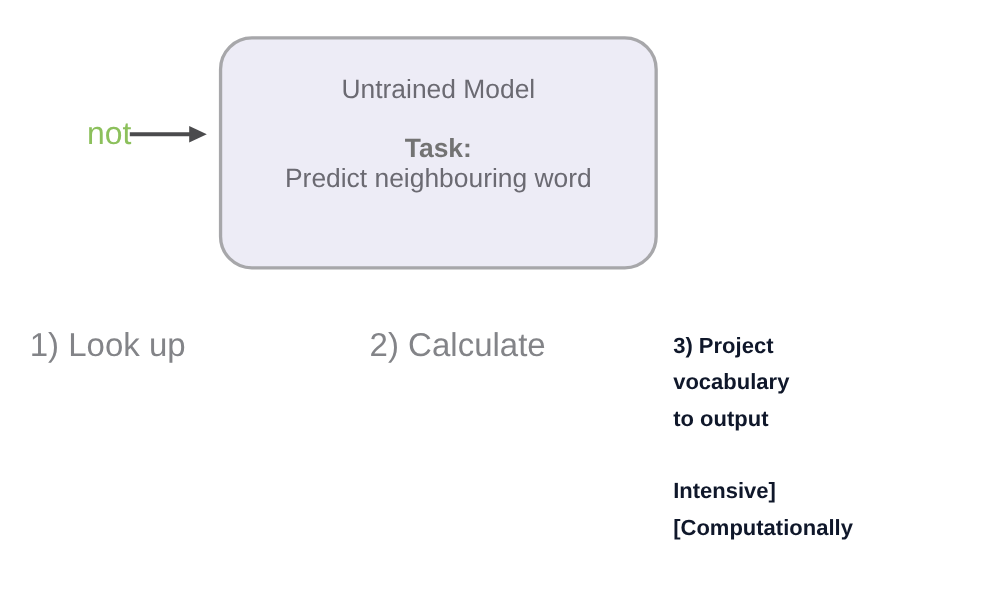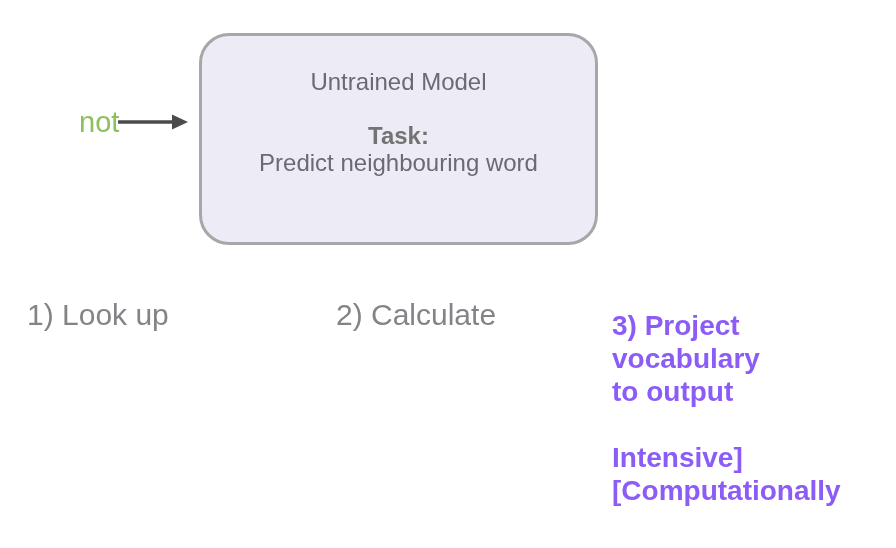--- a/index.html
+++ b/index.html
@@ -56,25 +56,25 @@
     top: 296px;
     font-size: 30px;
     line-height: 37px;
     color: #838488;
     white-space: nowrap;
   }
   .step1 { left: 27px; }
   .step2 { left: 336px; }
   .step3 {
     left: 612px;
-    top: 309px;
-    font-size: 28px;
+    top: 299px;
+    font-size: 20px;
     line-height: 33px;
     font-weight: bold;
-    color: #8b5cf6;
+    color: #0f172a;
   }
   .step3 .blank { height: 33px; }
 </style>
 </head>
 <body>
 
 <div class="canvas">
 
   <span class="input-word">not</span>
 

